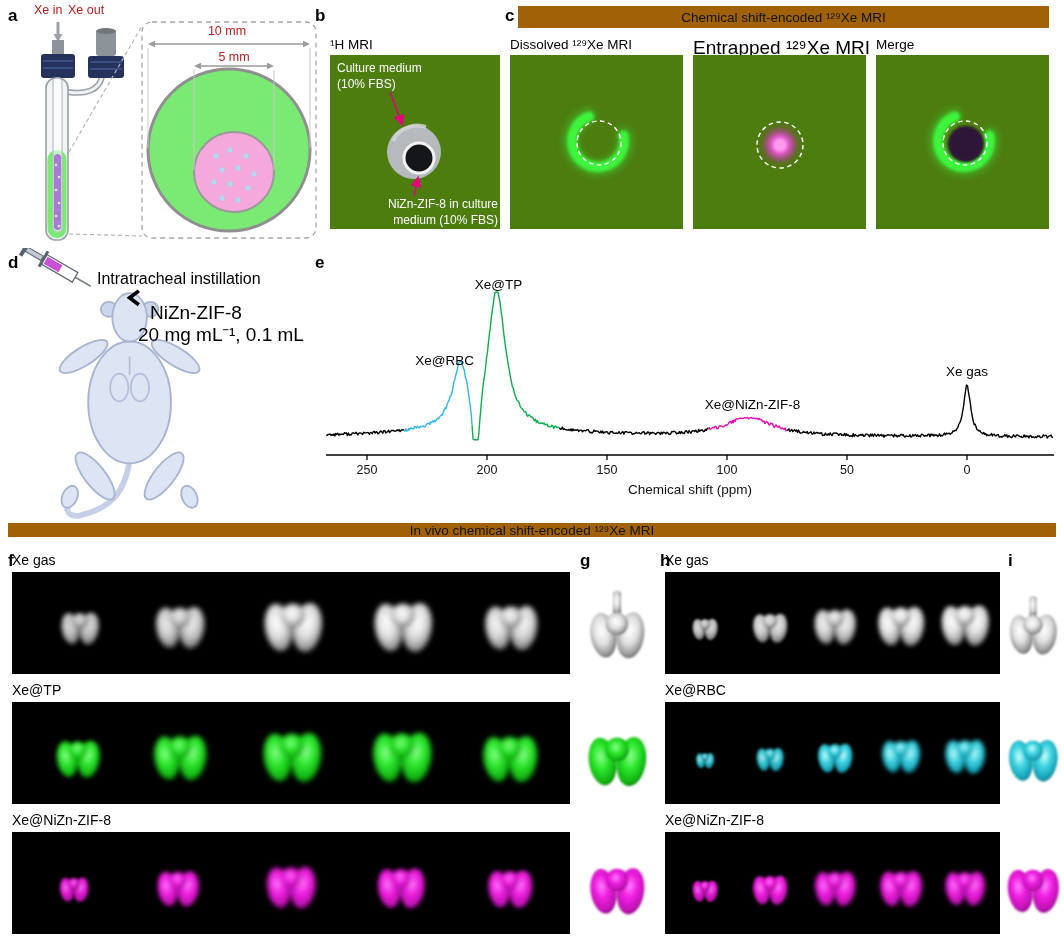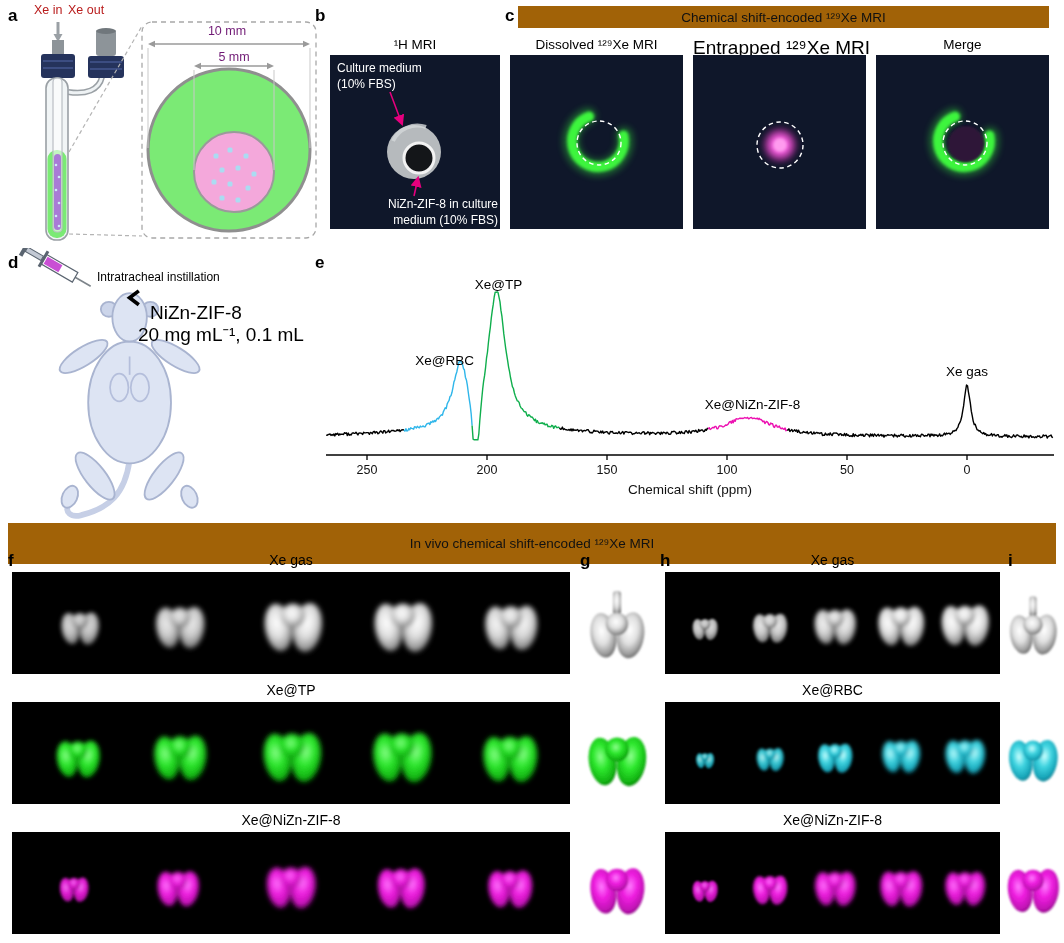--- a/index.html
+++ b/index.html
@@ -3,24 +3,24 @@
 <meta charset="utf-8">
 <style>
   *{margin:0;padding:0;box-sizing:border-box}
   html,body{background:#fff}
   body{font-family:"Liberation Sans",sans-serif;color:#000}
   #canvas{position:relative;width:1064px;height:943px;background:#fff;overflow:hidden}
   .abs{position:absolute}
   svg.abs{position:absolute}
   .panel-label{position:absolute;font-size:17px;font-weight:bold;color:#000}
   .small-label{position:absolute;font-size:12.5px;color:#b91c1c;white-space:nowrap}
-  .dim-label{position:absolute;font-size:12.5px;color:#701a75;text-align:center}
-  .sec-title{position:absolute;font-size:14px;color:#000;text-align:center;white-space:nowrap}
+  .dim-label{position:absolute;font-size:12.5px;color:#b91c1c;text-align:center}
+  .sec-title{position:absolute;font-size:14px;color:#000;white-space:nowrap}
   .bar{position:absolute;background:#a16207;color:#111;font-size:13.5px;display:flex;align-items:center;justify-content:center}
-  .black-box{position:absolute;background:#0f172a;overflow:hidden}
+  .black-box{position:absolute;background:#4d7c0f;overflow:hidden}
   .black-box > svg{position:absolute;left:0;top:0}
   .note-white{position:absolute;color:#fff;font-size:12px;line-height:1.3;white-space:pre-line}
   .d-text{position:absolute;font-size:19px;color:#000;white-space:nowrap}
   .strip{position:absolute;background:#000}
   #spectrum-plot text{font-family:"Liberation Sans",sans-serif}
 </style>
 </head>
 <body>
 
 <div id="canvas">
@@ -197,21 +197,21 @@
   <svg class="abs" style="left:16px;top:248px" width="92" height="50" viewBox="0 0 92 50">
     <g transform="rotate(30 46 20)">
       <line x1="62" y1="21.5" x2="80" y2="21.5" stroke="#7d848a" stroke-width="1.6"></line>
       <rect x="26" y="16" width="36" height="11" fill="#ffffff" stroke="#5a6470" stroke-width="1.2"></rect>
       <rect x="28" y="17.5" width="17" height="8" fill="#c94fd4"></rect>
       <rect x="24" y="12.5" width="3" height="18" fill="#5a6470"></rect>
       <rect x="6" y="19" width="18" height="5" fill="#c3c9d4" stroke="#5a6470" stroke-width="1"></rect>
       <rect x="2" y="13" width="4" height="17" fill="#5a6470"></rect>
     </g>
   </svg>
-  <span class="d-text" style="left:97px;top:270px;font-size:12px">Intratracheal instillation</span>
+  <span class="d-text" style="left:97px;top:270px;font-size:16px">Intratracheal instillation</span>
 
   <svg class="abs" style="left:10px;top:278px" width="230" height="242" viewBox="0 0 200 210">
     <path d="M104,158 C100,188 86,200 62,206 C53,208.5 47,203 51,197" fill="none" stroke="#c6cfe6" stroke-width="5" stroke-linecap="round"></path>
     <g fill="#dde4f3" stroke="#a9b4d0" stroke-width="1.6">
       <ellipse cx="86" cy="27" rx="7" ry="6.5" fill="#ccd5ea"></ellipse>
       <ellipse cx="122" cy="27" rx="7" ry="6.5" fill="#ccd5ea"></ellipse>
       <ellipse cx="64" cy="68" rx="24" ry="8" transform="rotate(-32 64 68)"></ellipse>
       <ellipse cx="144" cy="68" rx="24" ry="8" transform="rotate(32 144 68)"></ellipse>
       <ellipse cx="74" cy="172" rx="25" ry="9" transform="rotate(52 74 172)"></ellipse>
       <ellipse cx="134" cy="172" rx="25" ry="9" transform="rotate(-52 134 172)"></ellipse>
@@ -251,21 +251,21 @@
       <polyline points="152.1,161.6 153.1,175.1 154.0,175.8 155.0,175.8 156.0,175.8 156.9,175.8 157.9,175.8 158.8,170.2 159.8,156.5 160.8,145.1 161.7,135.3 162.7,125.0 163.6,117.3 164.6,111.4 165.6,103.3 166.5,94.2 167.5,88.0 168.4,78.7 169.4,70.1 170.4,62.8 171.3,53.9 172.3,46.4 173.2,40.7 174.2,33.0 175.2,28.2 176.1,28.4 177.1,27.8 178.0,28.4 179.0,33.1 180.0,37.9 180.9,46.2 181.9,52.1 182.8,60.3 183.8,69.9 184.8,77.5 185.7,84.3 186.7,90.9 187.6,96.3 188.6,103.1 189.6,107.8 190.5,113.5 191.5,118.2 192.4,122.7 193.4,124.5 194.4,129.0 195.3,131.9 196.3,134.4 197.2,136.8 198.2,137.2 199.2,138.6 200.1,142.0 201.1,144.0 202.0,144.5 203.0,145.9 204.0,147.5 204.9,147.8 205.9,148.0 206.8,151.0 207.8,152.2 208.8,150.7 209.7,151.4 210.7,152.9 211.6,153.0 212.6,153.5 213.6,155.1 214.5,156.7 215.5,155.2 216.4,158.5 217.4,156.7 218.4,159.0 219.3,159.5 220.3,159.3 221.2,159.3 222.2,158.7 223.2,159.9 224.1,159.1 225.1,160.9 226.0,160.5 227.0,160.1 228.0,162.7 228.9,162.4 229.9,162.7 230.8,162.9 231.8,161.3 232.8,161.8 233.7,164.4 234.7,162.4 235.6,161.9 236.6,163.6 237.6,163.5 238.5,163.1 239.5,164.0" fill="none" stroke="#0fae4c" stroke-width="1.4" stroke-linejoin="round"></polyline>
       <polyline points="239.5,164.0 240.4,165.2 241.4,165.0 242.4,163.1 243.3,165.6 244.3,164.8 245.2,165.6 246.2,165.7 247.2,166.0 248.1,166.1 249.1,165.4 250.0,166.6 251.0,164.9 252.0,166.9 252.9,165.0 253.9,166.5 254.8,165.9 255.8,166.4 256.8,166.0 257.7,165.5 258.7,167.5 259.6,166.4 260.6,166.1 261.6,166.1 262.5,167.8 263.5,166.6 264.4,166.4 265.4,166.9 266.4,166.2 267.3,165.7 268.3,165.8 269.2,167.5 270.2,168.8 271.2,168.4 272.1,169.1 273.1,167.9 274.0,166.2 275.0,167.4 276.0,167.0 276.9,167.1 277.9,167.2 278.8,168.4 279.8,168.9 280.8,167.1 281.7,168.8 282.7,167.1 283.6,169.2 284.6,168.2 285.6,168.0 286.5,167.6 287.5,168.2 288.4,169.7 289.4,170.0 290.4,167.5 291.3,167.9 292.3,167.4 293.2,169.0 294.2,169.3 295.2,169.4 296.1,168.8 297.1,169.5 298.0,169.2 299.0,167.5 300.0,169.5 300.9,169.7 301.9,168.3 302.8,167.6 303.8,170.1 304.8,168.2 305.7,167.7 306.7,167.8 307.6,168.2 308.6,168.5 309.6,168.2 310.5,168.1 311.5,168.8 312.4,170.5 313.4,169.8 314.4,169.8 315.3,169.1 316.3,168.3 317.2,169.2 318.2,169.1 319.2,168.7 320.1,169.6 321.1,169.9 322.0,168.6 323.0,167.9 324.0,167.8 324.9,170.3 325.9,169.2 326.8,169.5 327.8,167.8 328.8,168.3 329.7,170.7 330.7,168.4 331.6,169.2 332.6,168.4 333.6,168.9 334.5,169.1 335.5,170.3 336.4,169.7 337.4,168.4 338.4,168.5 339.3,168.8 340.3,170.5 341.2,168.1 342.2,169.9 343.2,168.3 344.1,168.5 345.1,168.8 346.0,169.7 347.0,168.2 348.0,169.1 348.9,170.2 349.9,170.3 350.8,169.8 351.8,167.5 352.8,167.8 353.7,167.3 354.7,167.4 355.6,168.2 356.6,169.9 357.6,169.1 358.5,169.4 359.5,167.5 360.4,169.5 361.4,167.5 362.4,169.0 363.3,169.0 364.3,169.6 365.2,167.2 366.2,166.7 367.2,168.0 368.1,169.2 369.1,166.5 370.0,168.0 371.0,169.2 372.0,167.0 372.9,167.0 373.9,166.6 374.8,167.6 375.8,166.2 376.8,168.0 377.7,168.2 378.7,165.4 379.6,167.2 380.6,166.4 381.6,166.0 382.5,166.0 383.5,167.7 384.4,167.4 385.4,165.4 386.4,166.2 387.3,164.3 388.3,165.0" fill="none" stroke="#000000" stroke-width="1.4" stroke-linejoin="round"></polyline>
       <polyline points="388.3,165.0 389.2,163.7 390.2,165.5 391.2,164.7 392.1,163.9 393.1,163.2 394.0,163.9 395.0,162.4 396.0,162.4 396.9,164.7 397.9,164.7 398.8,162.8 399.8,161.6 400.8,162.1 401.7,162.0 402.7,162.9 403.6,162.8 404.6,162.0 405.6,161.0 406.5,161.3 407.5,160.7 408.4,159.7 409.4,157.8 410.4,157.4 411.3,159.2 412.3,156.5 413.2,158.9 414.2,155.8 415.2,157.3 416.1,154.8 417.1,154.9 418.0,155.1 419.0,154.7 420.0,154.0 420.9,154.6 421.9,154.2 422.8,154.5 423.8,154.2 424.8,153.5 425.7,154.0 426.7,154.1 427.6,153.4 428.6,154.8 429.6,154.3 430.5,153.6 431.5,153.5 432.4,154.6 433.4,154.3 434.4,154.1 435.3,154.6 436.3,154.8 437.2,154.1 438.2,155.4 439.2,154.3 440.1,155.5 441.1,155.4 442.0,156.5 443.0,157.7 444.0,157.1 444.9,159.6 445.9,158.1 446.8,157.4 447.8,158.4 448.8,160.6 449.7,161.0 450.7,159.1 451.6,159.7 452.6,159.8 453.6,162.9 454.5,163.4 455.5,161.2 456.4,161.1 457.4,163.1 458.4,163.0 459.3,162.1 460.3,164.0 461.2,164.8 462.2,163.9 463.2,164.9 464.1,165.4 465.1,164.0 466.0,166.7 467.0,166.0" fill="none" stroke="#ec0fb0" stroke-width="1.4" stroke-linejoin="round"></polyline>
       <polyline points="467.0,166.0 468.0,166.1 468.9,164.8 469.9,167.6 470.8,166.4 471.8,165.5 472.8,167.6 473.7,166.8 474.7,165.8 475.6,167.2 476.6,165.9 477.6,168.4 478.5,166.1 479.5,168.2 480.4,169.2 481.4,168.9 482.4,168.9 483.3,167.6 484.3,168.2 485.2,168.2 486.2,168.9 487.2,167.5 488.1,169.8 489.1,168.9 490.0,168.6 491.0,167.7 492.0,170.0 492.9,170.0 493.9,168.0 494.8,169.8 495.8,168.9 496.8,168.4 497.7,169.1 498.7,168.8 499.6,169.6 500.6,168.9 501.6,168.8 502.5,171.5 503.5,171.2 504.4,171.4 505.4,169.1 506.4,170.6 507.3,171.1 508.3,169.8 509.2,171.1 510.2,168.9 511.2,170.7 512.1,171.6 513.1,169.4 514.0,169.0 515.0,169.1 516.0,169.0 516.9,169.2 517.9,170.0 518.8,171.4 519.8,169.9 520.8,169.6 521.7,171.4 522.7,170.7 523.6,171.5 524.6,169.4 525.6,171.9 526.5,169.7 527.5,171.3 528.4,170.9 529.4,172.4 530.4,172.0 531.3,171.8 532.3,172.6 533.2,169.6 534.2,172.5 535.2,170.5 536.1,171.5 537.1,171.9 538.0,172.3 539.0,171.0 540.0,171.4 540.9,170.3 541.9,171.6 542.8,170.3 543.8,172.4 544.8,172.0 545.7,170.1 546.7,170.0 547.6,170.6 548.6,171.0 549.6,172.8 550.5,169.9 551.5,171.8 552.4,170.2 553.4,172.4 554.4,170.0 555.3,170.8 556.3,172.2 557.2,171.1 558.2,170.3 559.2,172.1 560.1,171.3 561.1,170.4 562.0,172.1 563.0,170.9 564.0,173.2 564.9,171.3 565.9,171.9 566.8,171.6 567.8,170.6 568.8,171.2 569.7,171.1 570.7,171.1 571.6,170.7 572.6,171.4 573.6,173.0 574.5,170.2 575.5,171.9 576.4,171.5 577.4,173.0 578.4,171.4 579.3,172.2 580.3,171.1 581.2,170.3 582.2,171.4 583.2,170.4 584.1,172.5 585.1,173.2 586.0,171.8 587.0,172.1 588.0,172.4 588.9,172.6 589.9,170.7 590.8,173.1 591.8,172.7 592.8,170.5 593.7,172.0 594.7,171.0 595.6,170.5 596.6,172.4 597.6,170.9 598.5,172.4 599.5,172.0 600.4,172.8 601.4,170.3 602.4,170.4 603.3,171.1 604.3,172.2 605.2,171.5 606.2,171.8 607.2,171.9 608.1,170.1 609.1,170.2 610.0,172.8 611.0,170.0 612.0,171.4 612.9,170.3 613.9,172.1 614.8,170.6 615.8,171.3 616.8,170.9 617.7,172.4 618.7,171.5 619.6,169.9 620.6,172.2 621.6,171.3 622.5,171.8 623.5,170.3 624.4,169.1 625.4,170.8 626.4,169.1 627.3,169.9 628.3,169.4 629.2,169.1 630.2,170.4 631.2,169.2 632.1,168.9 633.1,166.8 634.0,167.2 635.0,166.4 636.0,166.6 636.9,164.6 637.9,163.4 638.8,160.3 639.8,158.7 640.8,156.2 641.7,152.8 642.7,146.8 643.6,141.9 644.6,133.5 645.6,126.7 646.5,121.0 647.5,121.7 648.4,127.8 649.4,133.3 650.4,139.7 651.3,147.2 652.3,152.1 653.2,157.1 654.2,160.5 655.2,160.3 656.1,162.9 657.1,165.9 658.0,166.0 659.0,167.0 660.0,166.7 660.9,168.3 661.9,169.0 662.8,169.8 663.8,168.5 664.8,170.3 665.7,169.5 666.7,171.7 667.6,170.8 668.6,171.5 669.6,171.3 670.5,170.8 671.5,169.6 672.4,172.0 673.4,170.4 674.4,170.3 675.3,171.8 676.3,171.7 677.2,170.8 678.2,170.6 679.2,173.0 680.1,173.0 681.1,172.4 682.0,173.3 683.0,172.1 684.0,172.0 684.9,170.6 685.9,172.1 686.8,170.8 687.8,173.4 688.8,171.5 689.7,172.7 690.7,173.1 691.6,173.5 692.6,172.5 693.6,170.8 694.5,172.3 695.5,172.9 696.4,171.2 697.4,170.9 698.4,171.6 699.3,172.2 700.3,172.8 701.2,172.3 702.2,173.6 703.2,173.0 704.1,170.9 705.1,173.0 706.0,171.6 707.0,172.8 708.0,172.0 708.9,173.9 709.9,171.8 710.8,171.5 711.8,173.3 712.8,172.8 713.7,173.0 714.7,173.7 715.6,172.8 716.6,173.5 717.6,171.9 718.5,172.3 719.5,171.9 720.4,173.7 721.4,173.3 722.4,172.8 723.3,170.9 724.3,171.9 725.2,171.4 726.2,171.3 727.2,174.0 728.1,172.6 729.1,172.1 730.0,171.7 731.0,171.0 732.0,173.1 732.9,173.6" fill="none" stroke="#000000" stroke-width="1.4" stroke-linejoin="round"></polyline>
       <text x="124.60000000000002" y="100.52000000000001" text-anchor="middle" font-size="13.5" fill="#000">Xe@RBC</text>
       <text x="178.60000000000002" y="25.25999999999999" text-anchor="middle" font-size="13.5" fill="#000">Xe@TP</text>
       <text x="432.6" y="144.54" text-anchor="middle" font-size="13.5" fill="#000">Xe@NiZn-ZIF-8</text>
       <text x="647" y="111.88" text-anchor="middle" font-size="13.5" fill="#000">Xe gas</text>
     </svg>
 
-  <div class="bar" style="left:8px;top:523px;width:1048px;height:41px">In vivo chemical shift-encoded ¹²⁹Xe MRI</div>
+  <div class="bar" style="left:8px;top:523px;width:1048px;height:14px">In vivo chemical shift-encoded ¹²⁹Xe MRI</div>
 
   <span class="panel-label" style="left:8px;top:551px">f</span>
   <span class="panel-label" style="left:580px;top:551px">g</span>
   <span class="panel-label" style="left:660px;top:551px">h</span>
   <span class="panel-label" style="left:1008px;top:551px">i</span>
 
   <div class="sec-title" style="left:12px;top:552px;width:558px">Xe gas</div>
   <svg id="strip-f1" class="strip" style="left:12px;top:572px" width="558" height="102" viewBox="0 0 558 102">
       <g transform="translate(68 53) scale(1.05)" opacity="0.85" filter="url(#fB2)">
         <ellipse cx="-9.5" cy="2" rx="8.5" ry="15" transform="rotate(-9)" fill="url(#gLungGray)"></ellipse>

